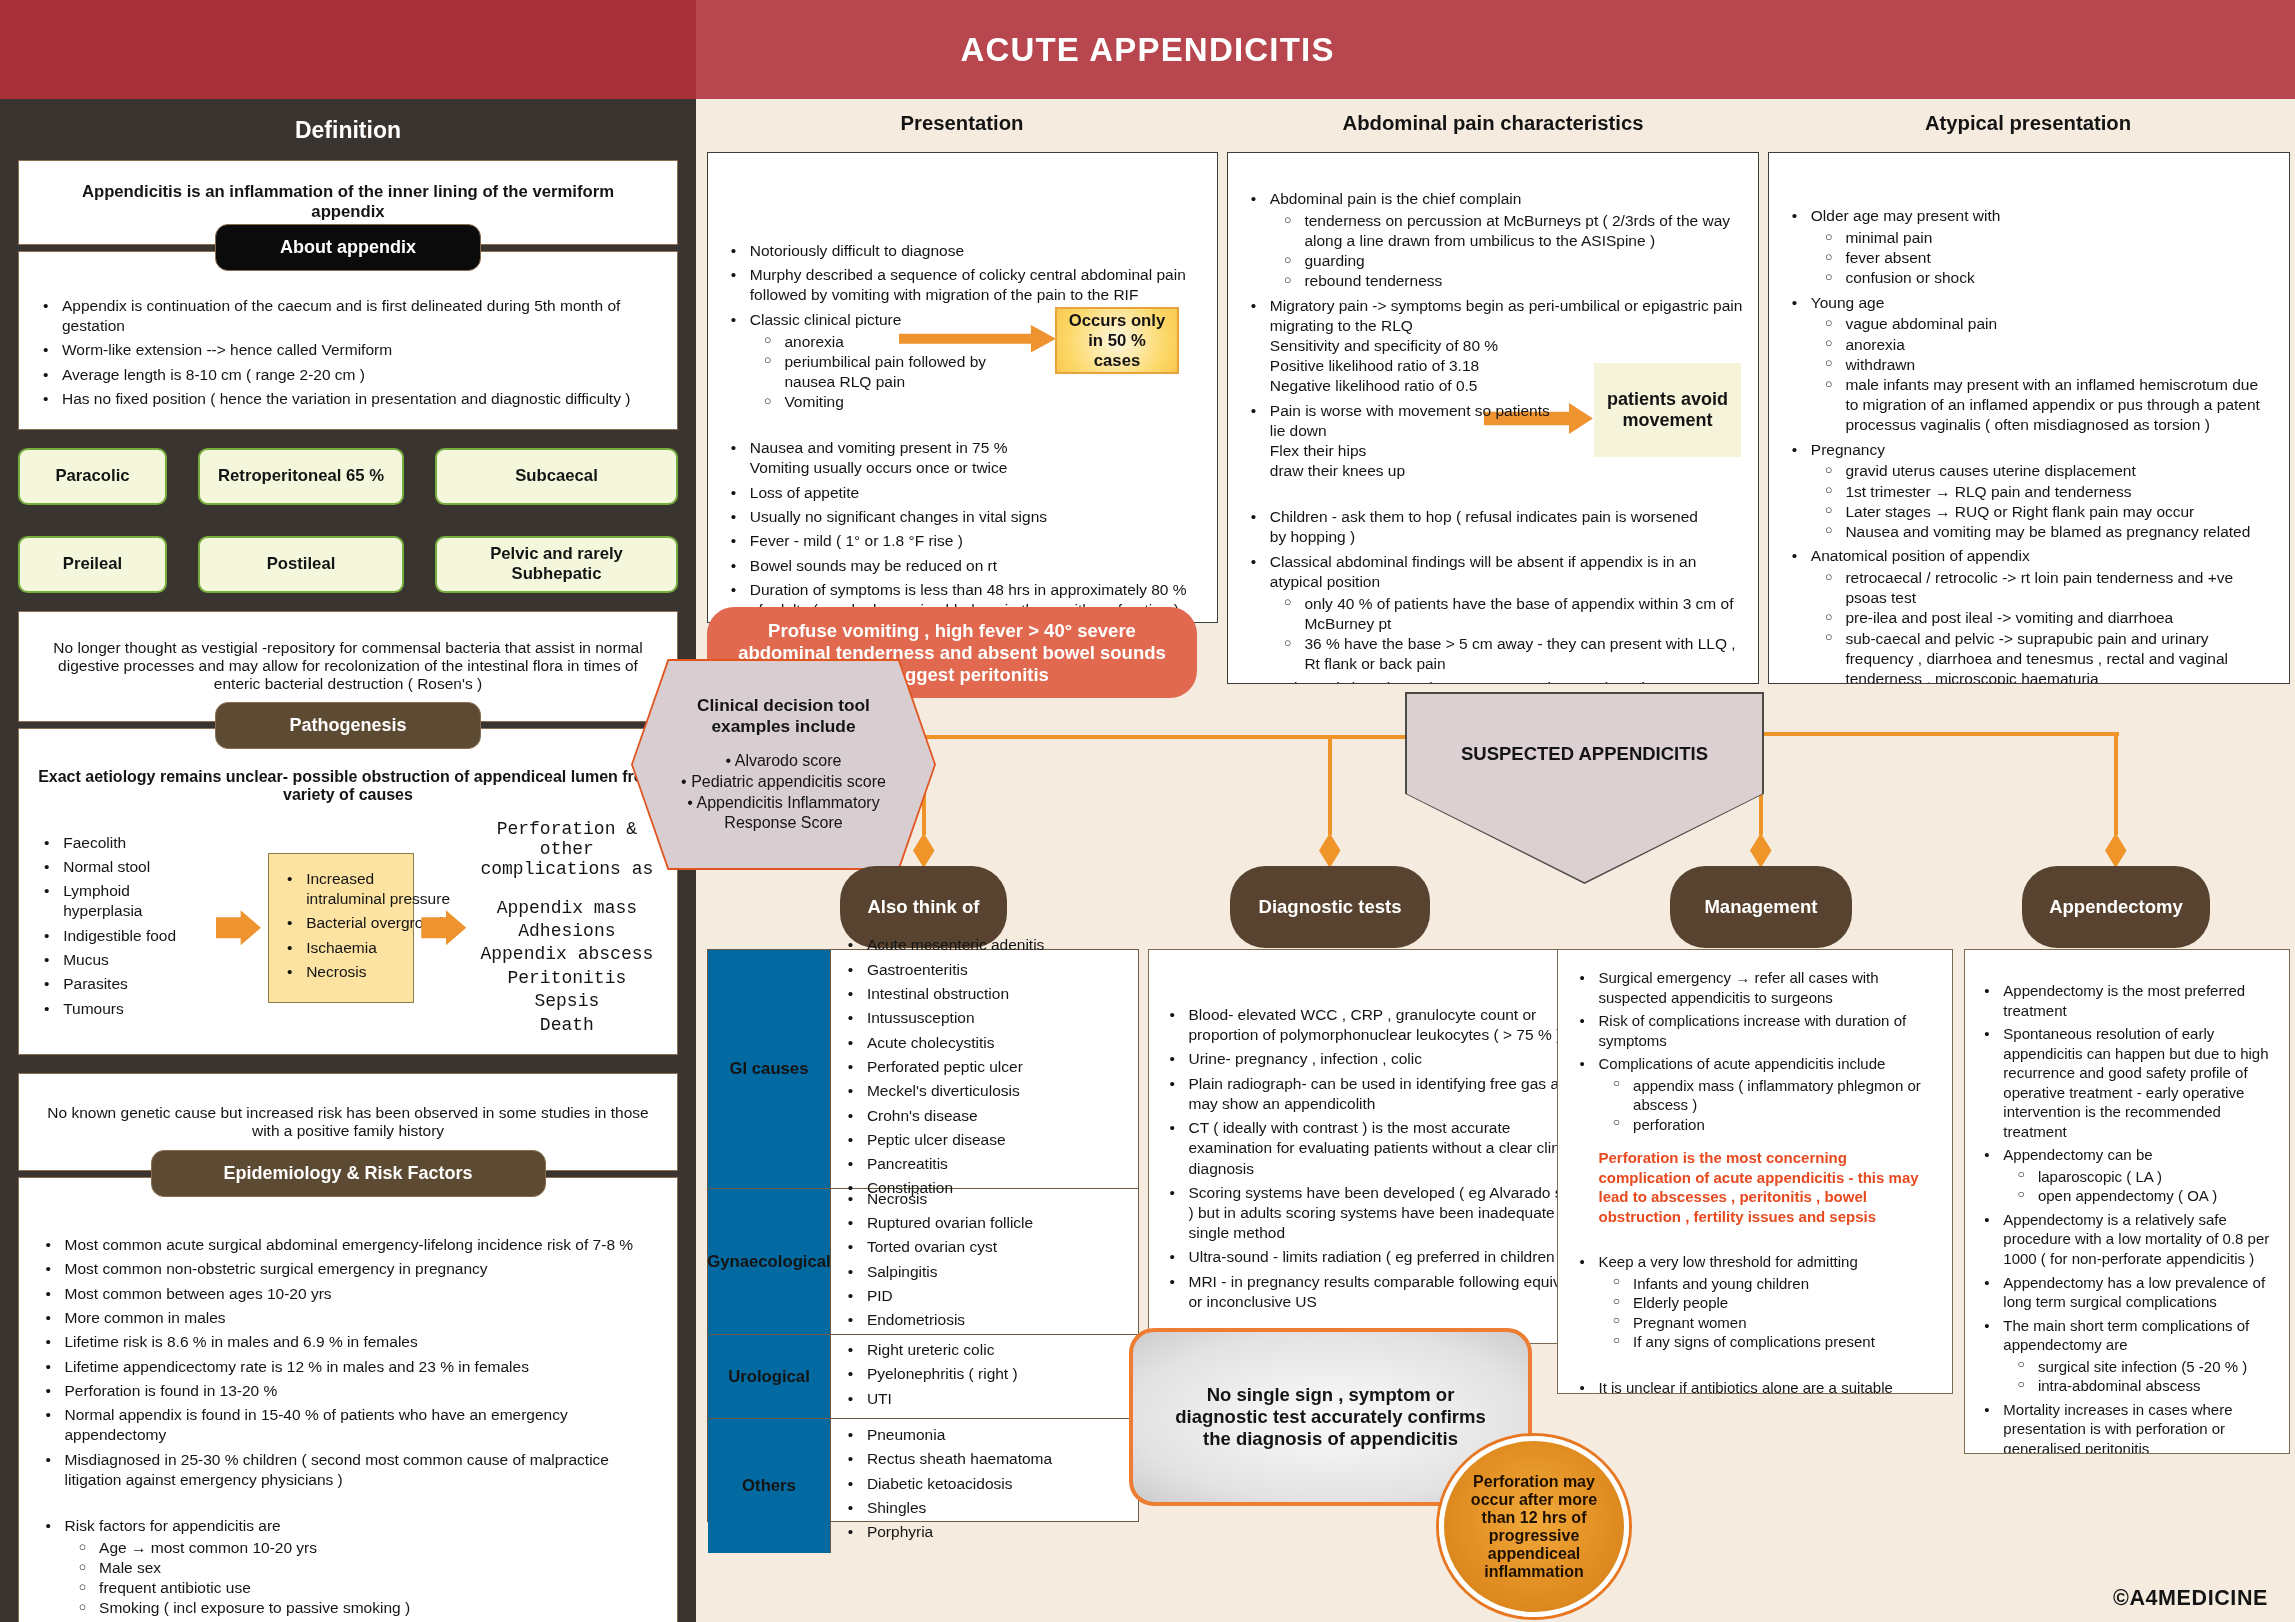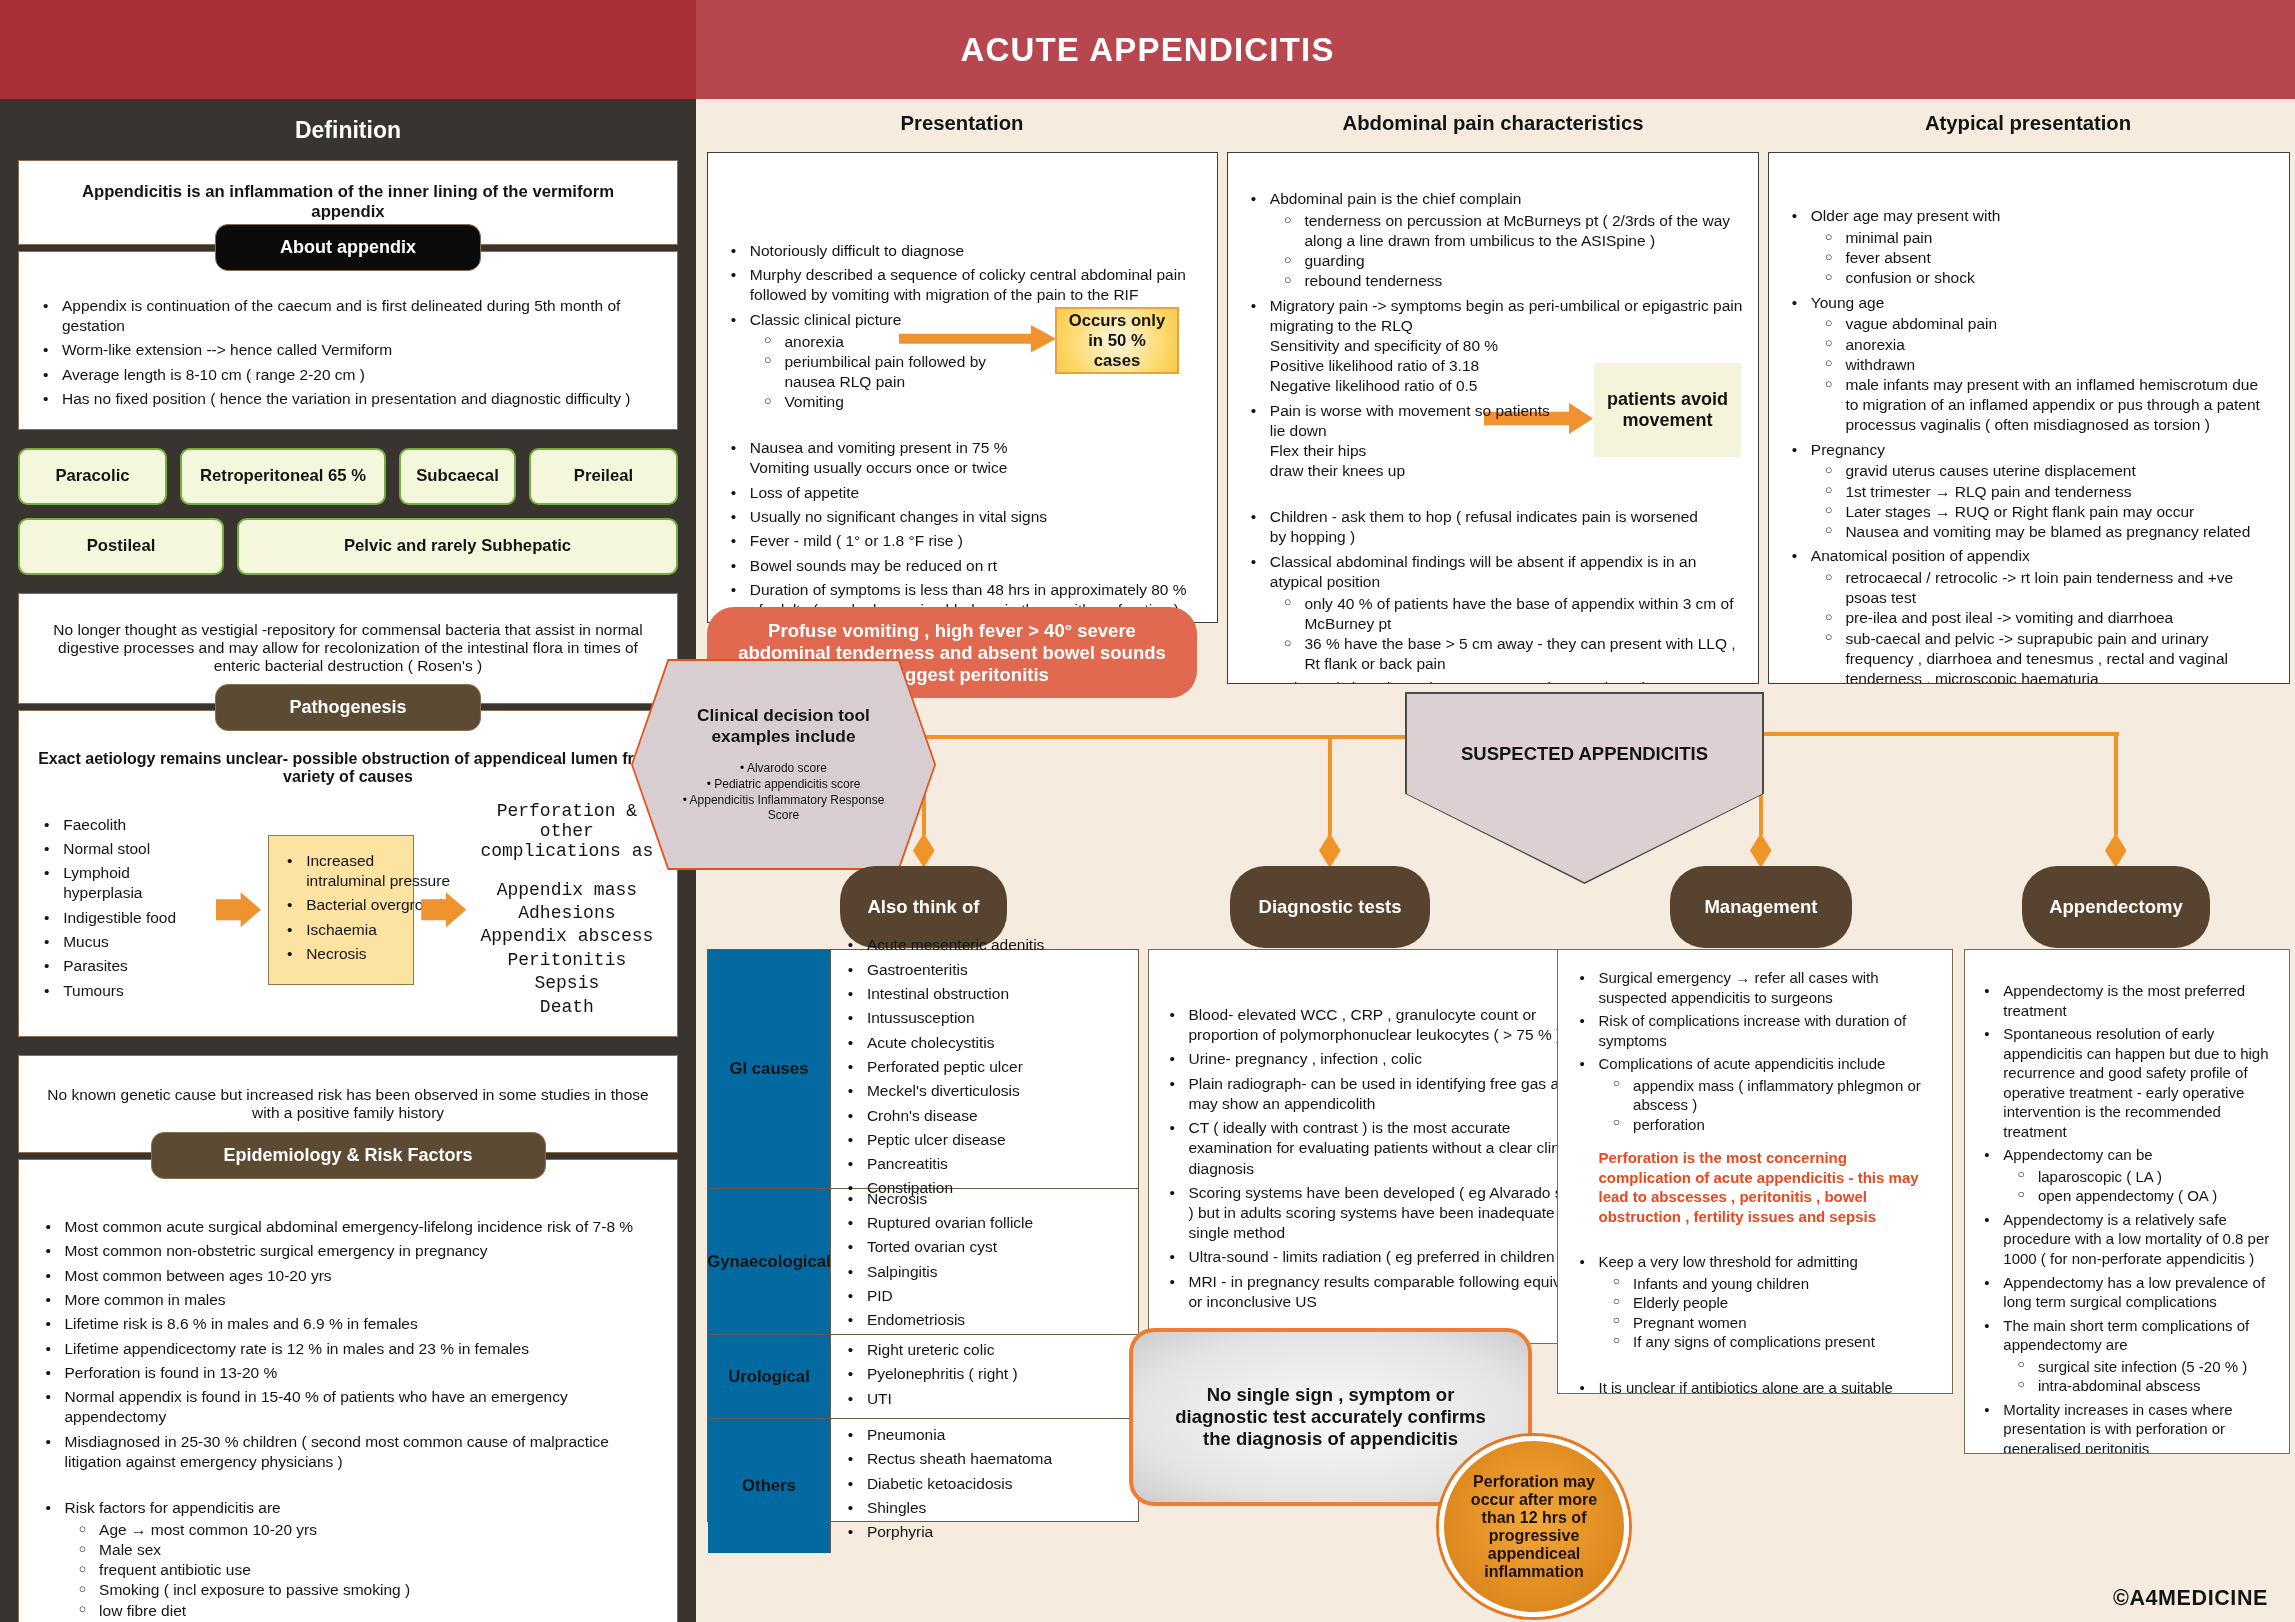--- a/index.html
+++ b/index.html
@@ -18,21 +18,21 @@
   .wbox{background:#fff;border:1.8px solid #8a6d4e;box-sizing:border-box;}
   #box1{min-height:85px;display:flex;align-items:center;justify-content:center;text-align:center;
       font-weight:bold;font-size:16.7px;padding:7.2px 38px;}
   .pill{position:relative;z-index:3;border:1.8px solid #8a6d4e;border-radius:13px;color:#fff;
       font-weight:bold;font-size:18px;text-align:center;padding:12px 7.2px;margin:-20.3px auto;box-sizing:border-box;}
   .pill.black{background:#0b0b0b;width:266px;}
   .pill.brown{background:#5d4a33;}
   #pill-path{width:266px;}
   #pill-epi{width:395px;}
   #box2{padding:44px 15.5px 15.5px;font-size:15.5px;}
-  #chips{display:flex;flex-wrap:wrap;gap:13px;margin:18px 0 0;padding:0;list-style:none;}
+  #chips{display:flex;flex-wrap:wrap;gap:31px;margin:18px 0 0;padding:0;list-style:none;}
   #chips li{background:#f5f7dd;border:2.4px solid #76ad3f;border-radius:9.6px;display:flex;align-items:center;
       justify-content:center;text-align:center;font-weight:bold;font-size:16.7px;min-height:57px;
       padding:2.4px 7.2px;box-sizing:border-box;}
   #chips li:nth-child(1),#chips li:nth-child(4){width:149px;}
   #chips li:nth-child(2),#chips li:nth-child(5){width:206px;}
   #chips li:nth-child(3),#chips li:nth-child(6){flex:1;}
   #box3{margin-top:18px;padding:27.5px 18px;text-align:center;font-size:15.5px;}
   #box4{padding:39px 16.7px 16.7px;}
   .path-intro{text-align:center;font-weight:bold;font-size:16px;margin:0 0 14.3px;}
   .flowrow{display:flex;align-items:center;gap:7.2px;}
@@ -78,21 +78,21 @@
   #salmon{position:absolute;left:707px;top:607px;width:490px;height:91px;background:#e0694f;
       border-radius:27px;color:#fff;font-weight:bold;font-size:18.5px;display:flex;align-items:center;
       justify-content:center;text-align:center;padding:6px 27.5px;box-sizing:border-box;}
   
   #hex-outer{position:absolute;left:631px;top:659px;width:305px;height:211px;background:#e2541e;
       clip-path:polygon(12% 0,88% 0,100% 50%,88% 100%,12% 100%,0 50%);}
   #hex-inner{position:absolute;inset:1.8px;background:#d8cdd1;
       clip-path:polygon(12% 0,88% 0,100% 50%,88% 100%,12% 100%,0 50%);
       display:flex;flex-direction:column;align-items:center;justify-content:center;padding:8.4px 35px;box-sizing:border-box;}
   #hex-title{font-weight:bold;font-size:17.3px;text-align:center;margin:0 0 14.3px;}
-  #hex-inner .plain li{font-size:12px;}
+  #hex-inner .plain li{font-size:16px;}
   #hex-inner .plain li::before{content:"•  ";}
   
   #pent-outer{position:absolute;left:1405px;top:692px;width:359px;height:192px;background:#4c4a45;
       clip-path:polygon(0 0,100% 0,100% 53%,50% 100%,0 53%);}
   #pent-inner{position:absolute;inset:1.8px;background:#ddd0d3;
       clip-path:polygon(0 0,100% 0,100% 53%,50% 100%,0 53%);}
   #pent-label{position:absolute;left:0;right:0;top:51px;text-align:center;font-weight:bold;font-size:18.5px;}
   
   .oline{position:absolute;background:#ef9429;}
   .diam{position:absolute;width:21.5px;height:35px;background:#ef9429;

